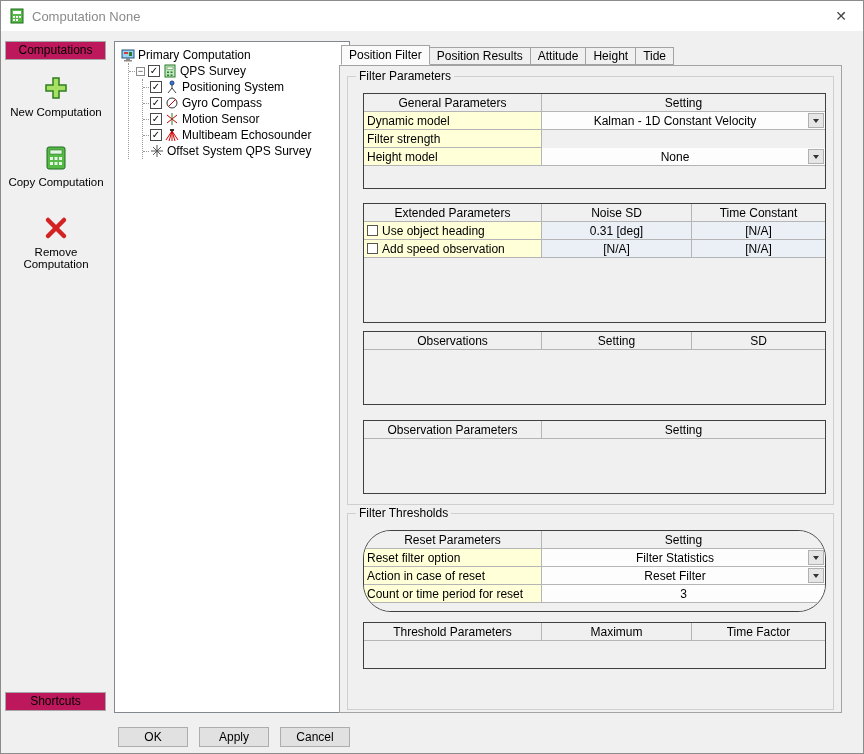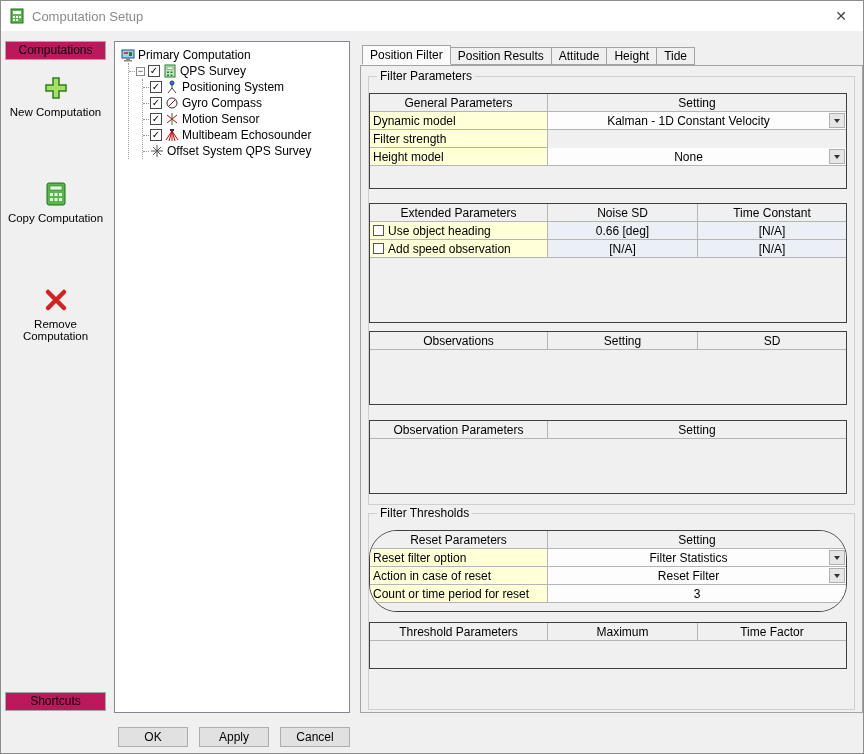--- a/index.html
+++ b/index.html
@@ -10,43 +10,43 @@
 
   
   .titlebar { position:absolute; top:0; left:0; right:0; height:30px; background:#ffffff; display:flex; align-items:center; padding-left:8px; }
   .title-text { color:#8a8a8a; font-size:13px; margin-left:7px; }
   .close-btn { margin-left:auto; width:44px; height:30px; display:flex; align-items:center; justify-content:center; color:#444; font-size:14px; cursor:default; }
 
   
   .sidebar { position:absolute; left:4px; top:40px; width:101px; bottom:42px; }
   .side-btn { height:19px; border:1px solid #a6a6a6; background:#be185d; text-align:center; line-height:17px; font-size:12px; }
   .side-btn.bottom { position:absolute; bottom:0; left:0; right:0; }
-  .actions { padding-top:14px; display:flex; flex-direction:column; align-items:center;gap:36px; }
+  .actions { padding-top:14px; display:flex; flex-direction:column; align-items:flex-end; }
   .action { display:flex; flex-direction:column; align-items:center; margin-bottom:26px; cursor:default; }
   .action-label { font-size:11.5px; text-align:center; width:100px; margin-top:4px; line-height:12px; }
 
   
   .tree-panel { position:absolute; left:113px; top:40px; width:236px; height:672px; background:#ffffff; border:1px solid #828790; padding:5px 2px 2px 6px; overflow:hidden; }
   .titem { display:flex; align-items:center; height:16px; white-space:nowrap; }
   .titem .ticon { margin-right:3px; flex:none; }
   .bold { font-weight:normal; }
   .branch { margin-left:7px; border-left:1px dotted #9a9a9a; }
   .branch.lvl2 { margin-left:13px; }
   .branch .titem::before { content:""; width:6px; border-top:1px dotted #9a9a9a; margin-right:1px; flex:none; }
   .chk { width:12px; height:12px; border:1px solid #4a4a4a; background:#fff; font-size:10px; line-height:10px; font-weight:bold; text-align:center; margin-right:3px; flex:none; }
   .exp { width:9px; height:9px; border:1px solid #8a8a8a; background:#fff; font-size:9px; line-height:7px; text-align:center; margin-right:3px; flex:none; color:#333; }
 
   
-  .rightpanel { position:absolute; left:359px; top:44px; width:503px; height:668px; }
+  .rightpanel { position:absolute; left:338px; top:44px; width:503px; height:668px; }
   .tabs { display:flex; height:20px; padding-left:2px; align-items:flex-end; }
   .tab { border:1px solid #a3a3a3; background:#f0f0f0; padding:0 7px; height:18px; line-height:17px; font-size:12px; margin-right:-1px; }
   .tab.active { background:#fbfbfb; height:20px; line-height:19px; border-bottom:1px solid #fbfbfb; position:relative; z-index:2; }
   .tabcontent { position:absolute; top:20px; left:0; right:0; bottom:0; border:1px solid #a3a3a3; background:#f0f0f0; padding:10px 7px 0 7px; }
 
-  .groupbox { border:1px solid #cfcfcf; position:relative; padding:16px 7px 10px 0; margin-bottom:8px; }
+  .groupbox { border:1px solid #cfcfcf; position:relative; padding:16px 7px 10px 15px; margin-bottom:8px; }
   .group-label { position:absolute; top:-8px; left:8px; background:#f0f0f0; padding:0 3px; font-size:12px; }
   .groupbox.thresholds { padding-bottom:40px; }
 
   
   .ptable { border:1px solid #404040; background:#f0f0f0; display:flex; flex-direction:column; overflow:hidden; }
   .prow { display:flex; height:18px; flex:none; }
   .cell { border-right:1px solid #b5b5b5; border-bottom:1px solid #b5b5b5; display:flex; align-items:center; justify-content:center; font-size:12px; overflow:hidden; position:relative; }
   .cell.last { border-right:none; }
   .phead .cell { background:#f0f0f0; }
   .c1 { width:178px; flex:none; }
@@ -80,21 +80,21 @@
       <rect x="2" y="1" width="12" height="14" fill="#57b947" stroke="#1f6e1f"></rect>
       <rect x="4" y="3" width="8" height="3" fill="#ffffff"></rect>
       <g fill="#ffffff">
           <rect x="4" y="8" width="2" height="2"></rect>
           <rect x="7" y="8" width="2" height="2"></rect>
           <rect x="10" y="8" width="2" height="2"></rect>
           <rect x="4" y="11" width="2" height="2"></rect>
           <rect x="7" y="11" width="2" height="2"></rect>
         </g>
     </svg>
-    <span class="title-text">Computation Setup</span>
+    <span class="title-text">Computation None</span>
     <div class="close-btn">✕</div>
   </div>
 
   <div class="sidebar">
     <div class="side-btn">Computations</div>
     <div class="actions">
       <div class="action">
         <svg width="28" height="28">
           <path d="M11 4 h6 v7 h7 v6 h-7 v7 h-6 v-7 h-7 v-6 h7 z" fill="#a8e063" stroke="#2f7d1f" stroke-width="1.5"></path>
         </svg>
@@ -260,21 +260,21 @@
           <div class="prow phead">
             <div class="cell c1">Extended Parameters</div>
             <div class="cell cmid">Noise SD</div>
             <div class="cell cflex last">Time Constant</div>
           </div>
           <div class="prow">
             <div class="cell c1 lbl">
               <span class="cell-chk"></span>
               <span>Use object heading</span>
             </div>
-            <div class="cell cmid val-blue">0.66 [deg]</div>
+            <div class="cell cmid val-blue">0.31 [deg]</div>
             <div class="cell cflex last val-blue">[N/A]</div>
           </div>
           <div class="prow">
             <div class="cell c1 lbl">
               <span class="cell-chk"></span>
               <span>Add speed observation</span>
             </div>
             <div class="cell cmid val-blue">[N/A]</div>
             <div class="cell cflex last val-blue">[N/A]</div>
           </div>

